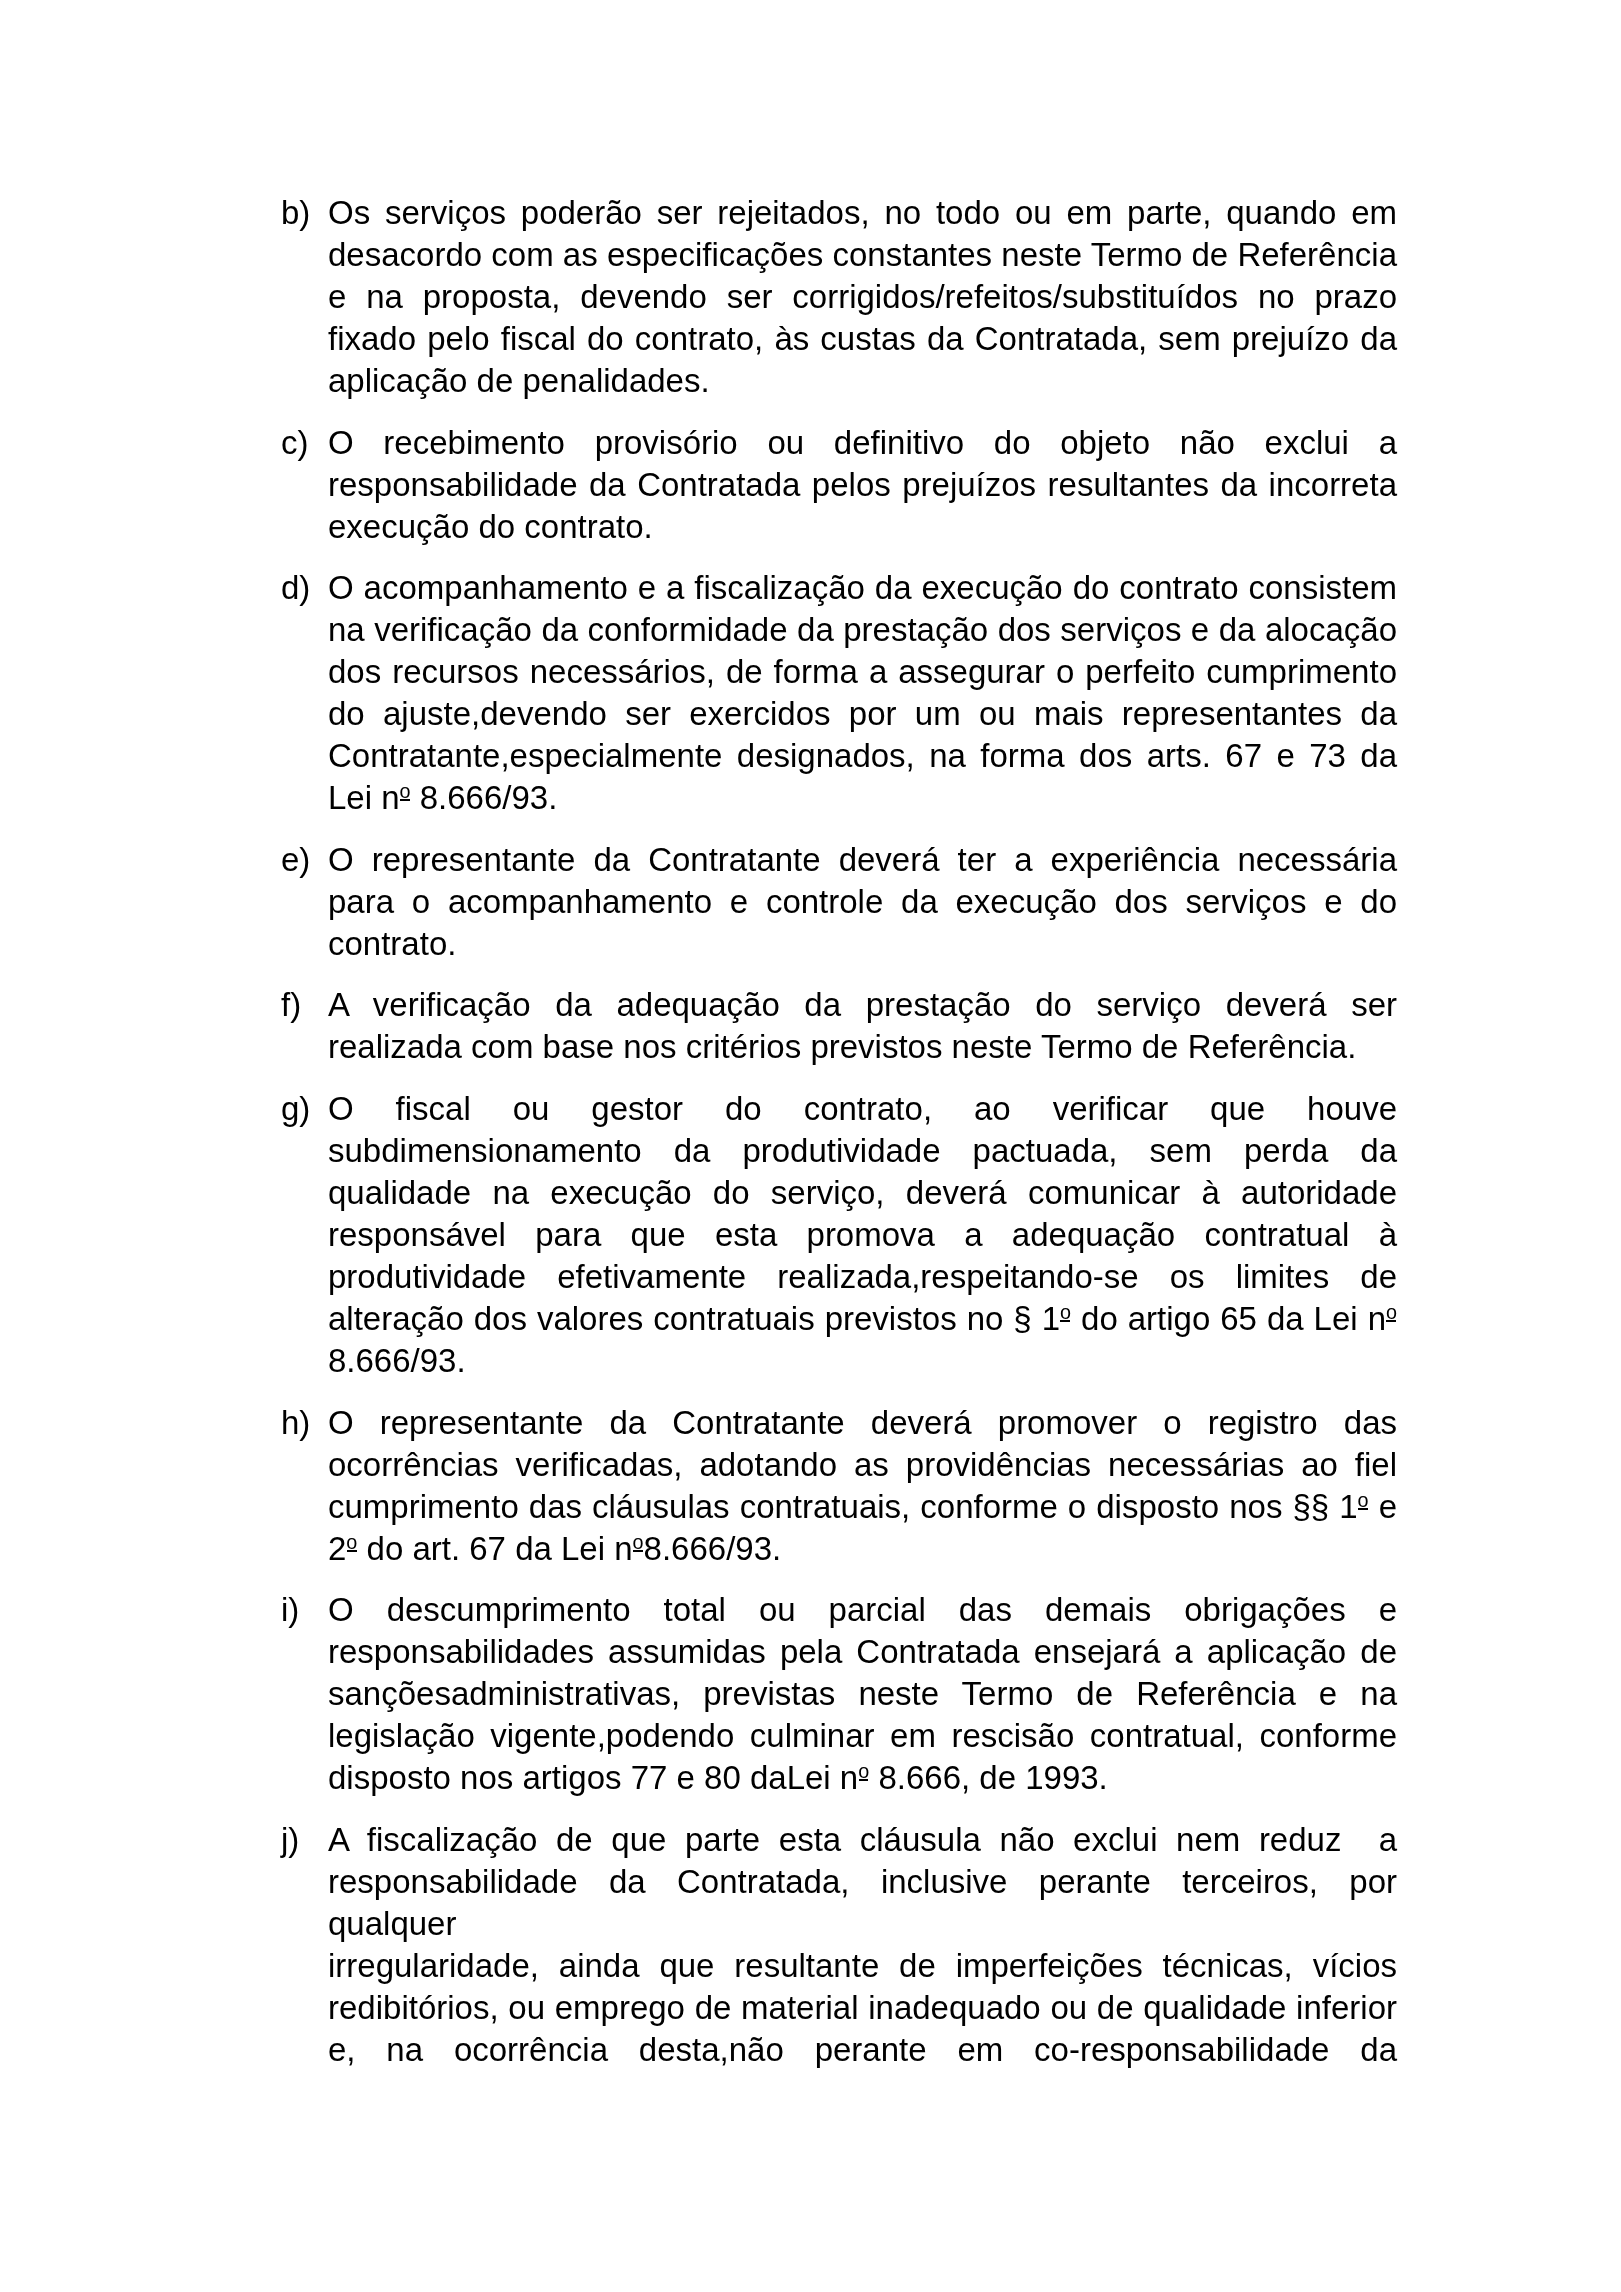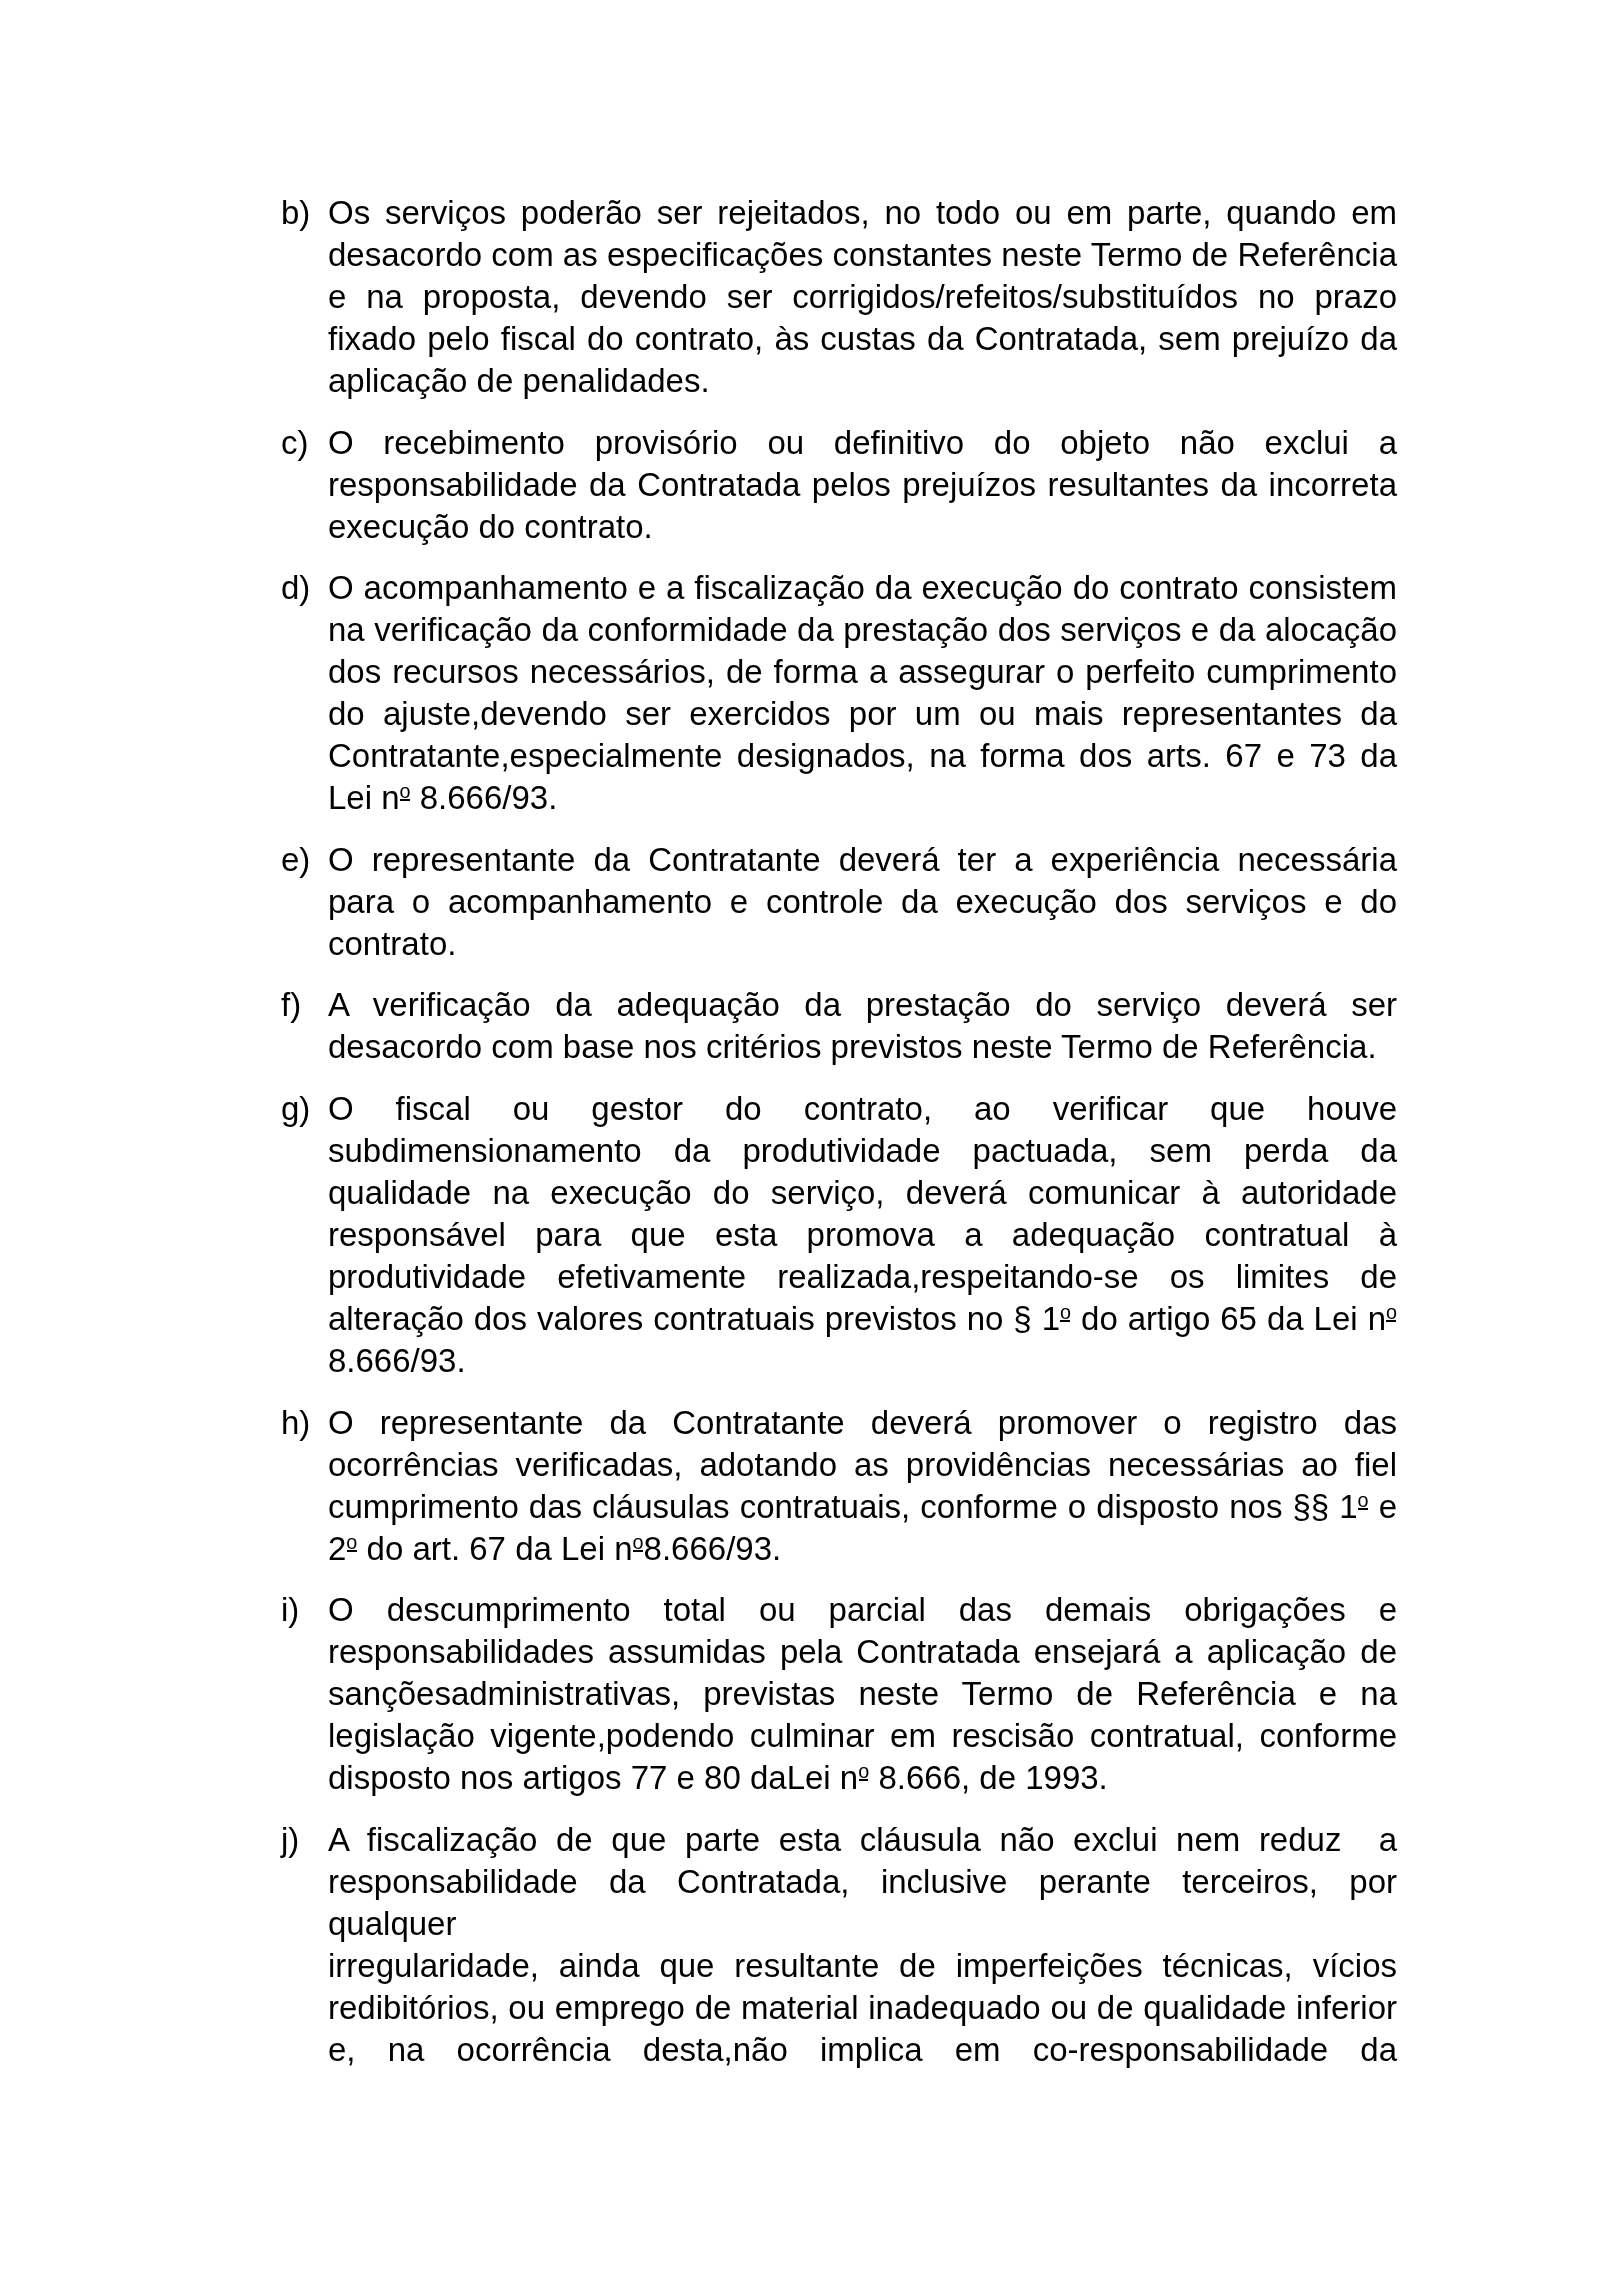--- a/index.html
+++ b/index.html
@@ -83,21 +83,21 @@
   <div class="clause">
     <div class="clause-label">e)</div>
     <div class="clause-body">
       <div class="clause-text">O representante da Contratante deverá ter a experiência necessária para o acompanhamento e controle da execução dos serviços e do contrato.</div>
     </div>
   </div>
 
   <div class="clause">
     <div class="clause-label">f)</div>
     <div class="clause-body">
-      <div class="clause-text">A verificação da adequação da prestação do serviço deverá ser desacordo com base nos critérios previstos neste Termo de Referência.</div>
+      <div class="clause-text">A verificação da adequação da prestação do serviço deverá ser realizada com base nos critérios previstos neste Termo de Referência.</div>
     </div>
   </div>
 
   <div class="clause">
     <div class="clause-label">g)</div>
     <div class="clause-body">
       <div class="clause-text">O fiscal ou gestor do contrato, ao verificar que houve subdimensionamento da produtividade pactuada, sem perda da qualidade na execução do serviço, deverá comunicar à autoridade responsável para que esta promova a adequação contratual à produtividade efetivamente realizada,respeitando-se os limites de alteração dos valores contratuais previstos no § 1<span class="ord">o</span> do artigo 65 da Lei n<span class="ord">o</span> 8.666/93.</div>
     </div>
   </div>
 
@@ -112,18 +112,18 @@
     <div class="clause-label">i)</div>
     <div class="clause-body">
       <div class="clause-text">O descumprimento total ou parcial das demais obrigações e responsabilidades assumidas pela Contratada ensejará a aplicação de sançõesadministrativas, previstas neste Termo de Referência e na legislação vigente,podendo culminar em rescisão contratual, conforme disposto nos artigos 77 e 80 daLei n<span class="ord">o</span> 8.666, de 1993.</div>
     </div>
   </div>
 
   <div class="clause">
     <div class="clause-label">j)</div>
     <div class="clause-body">
       <div class="clause-text">A fiscalização de que parte esta cláusula não exclui nem reduz  a responsabilidade da Contratada, inclusive perante terceiros, por qualquer</div>
-      <div class="clause-text justify-last">irregularidade, ainda que resultante de imperfeições técnicas, vícios redibitórios, ou emprego de material inadequado ou de qualidade inferior e, na ocorrência desta,não implica em co-responsabilidade da</div>
+      <div class="clause-text justify-last">irregularidade, ainda que resultante de imperfeições técnicas, vícios redibitórios, ou emprego de material inadequado ou de qualidade inferior e, na ocorrência desta,não perante em co-responsabilidade da</div>
     </div>
   </div>
 
 </div>
 
 
 </body></html>

